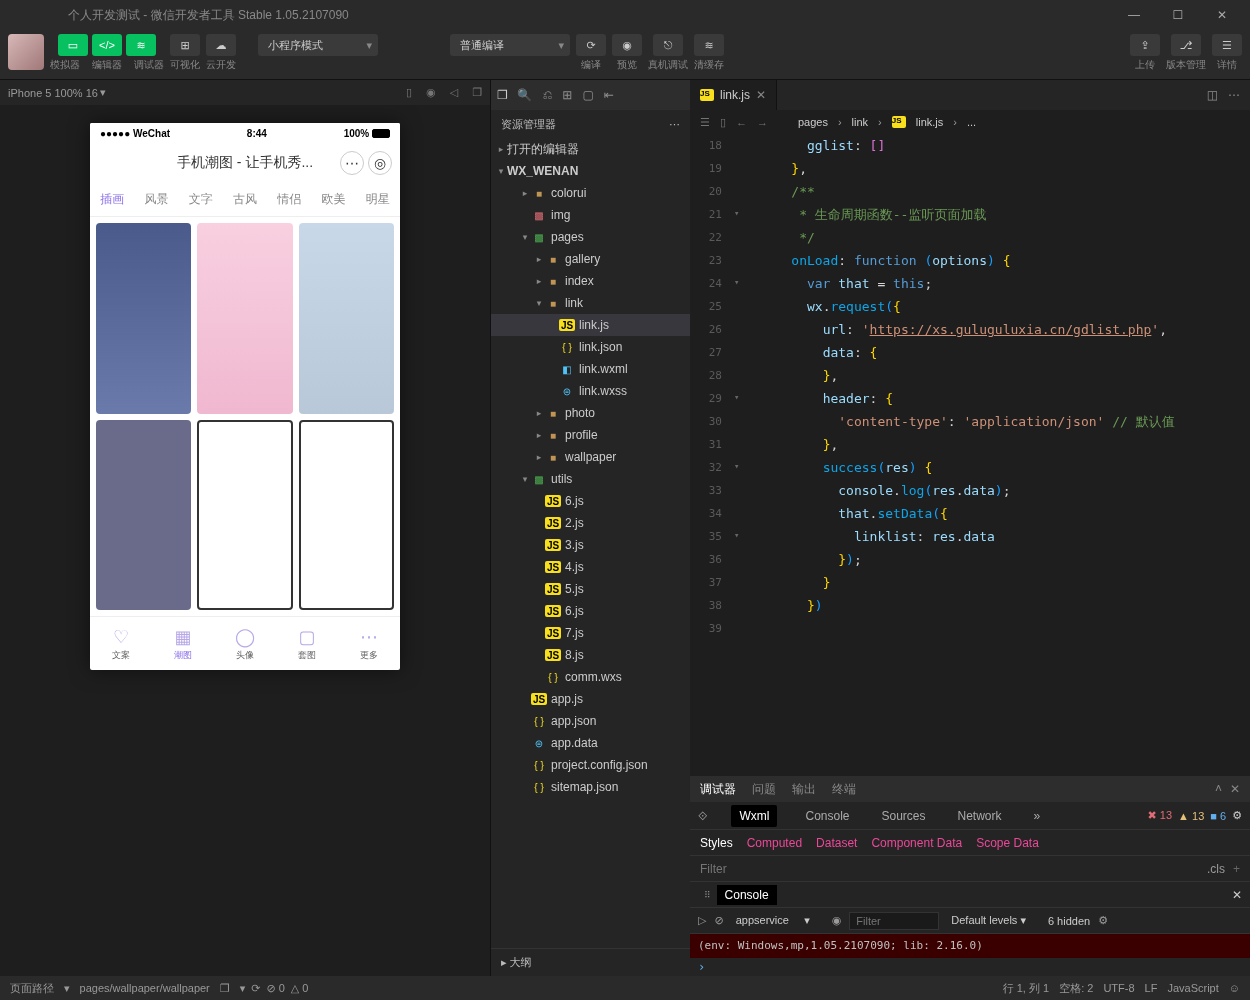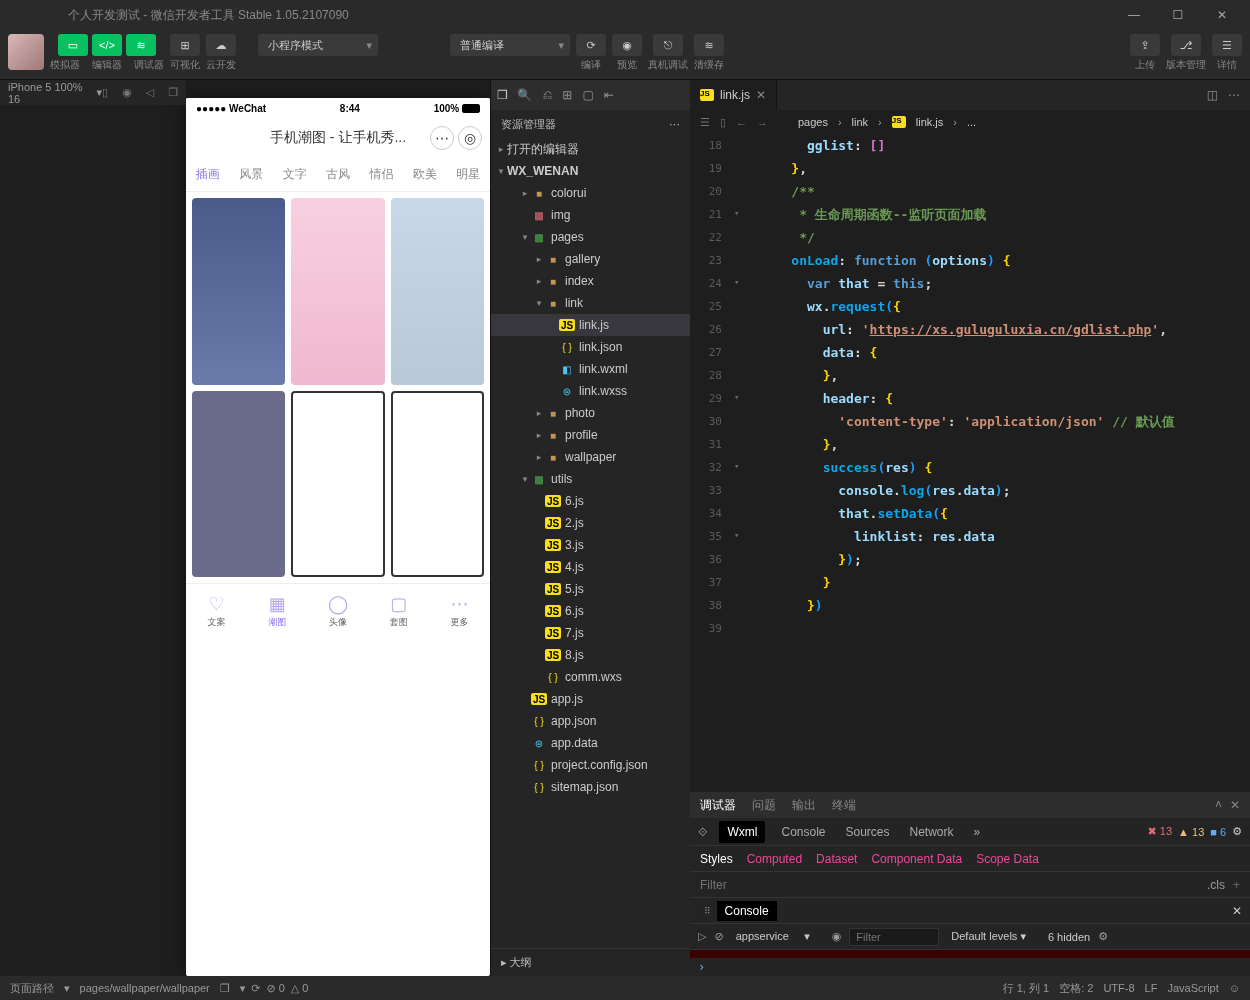--- a/index.html
+++ b/index.html
@@ -22,21 +22,21 @@
 .btn.green { background: #07c160; color: #fff; }
 .btn-label { font-size: 10px; color: #888; }
 .mode-select { height: 22px; background: #3a3a3a; border-radius: 3px; padding: 0 24px 0 10px; display: flex; align-items: center; cursor: pointer; position: relative; min-width: 120px; font-size: 11px; }
 .mode-select::after { content: "▾"; position: absolute; right: 6px; color: #888; }
 .toolbar-right { margin-left: auto; display: flex; gap: 6px; }
 
 
 .main { display: flex; height: calc(1000px - 30px - 50px - 24px); }
 
 
-.simulator { width: 490px; background: #1e1e1e; display: flex; flex-direction: row; }
+.simulator { width: 490px; background: #1e1e1e; display: flex; flex-direction: column; }
 .sim-header { height: 25px; background: #252525; display: flex; align-items: center; padding: 0 8px; font-size: 11px; color: #999; position: relative; }
 .sim-header .right { margin-left: auto; display: flex; gap: 14px; }
 .sim-header .right span { cursor: pointer; opacity: 0.7; }
 
 .phone { width: 310px; background: #fff; margin: 18px auto 0; border-radius: 2px; box-shadow: 0 0 20px rgba(0,0,0,0.5); display: flex; flex-direction: column; overflow: hidden; }
 .phone-status { height: 20px; background: #fff; display: flex; align-items: center; justify-content: space-between; padding: 0 10px; font-size: 10px; font-weight: bold; color: #000; gap: 12px; }
 .phone-head { height: 40px; background: #fff; display: flex; align-items: center; justify-content: center; position: relative; font-size: 14px; color: #333; }
 .phone-head .caps { position: absolute; right: 8px; display: flex; gap: 4px; }
 .cap { width: 24px; height: 24px; border: 1px solid #ccc; border-radius: 12px; display: flex; align-items: center; justify-content: center; }
 .phone-tabs { height: 34px; display: flex; border-bottom: 1px solid #eee; }
@@ -78,42 +78,42 @@
 .editor-tab { height: 30px; background: #1e1e1e; display: flex; align-items: center; padding: 0 10px; gap: 6px; font-size: 12px; cursor: pointer; border-right: 1px solid #111; }
 .editor-tab .close { opacity: 0.6; cursor: pointer; }
 .editor-tabs .right { margin-left: auto; display: flex; gap: 10px; padding-right: 10px; opacity: 0.6; }
 .breadcrumb { height: 24px; display: flex; align-items: center; padding: 0 10px; gap: 10px; font-size: 11px; color: #999; }
 .breadcrumb .bicon { cursor: pointer; opacity: 0.7; }
 .breadcrumb .crumb { color: #ccc; }
 .code { flex: 1; display: flex; font-family: Consolas, monospace; font-size: 13px; overflow: hidden; min-height: 0; }
 .fold-col { width: 20px; background: #1e1e1e; position: relative; }
 .fold-col span { position: absolute; left: 4px; color: #666; font-size: 9px; cursor: pointer; }
 .gutter { width: 40px; background: #1e1e1e; color: #5a5a5a; text-align: right; padding-right: 8px; line-height: 23px; font-size: 11px; }
-.codelines { flex: 1; line-height: 23px; padding-left: 10px; white-space: pre; color: #d4d4d4; overflow: hidden; font-weight: bold; }
+.codelines { flex: 1; line-height: 23px; padding-left: 10px; white-space: pre; color: #d4d4d4; overflow: hidden; }
 .tk-comment { color: #6a9955; }
 .tk-key { color: #9cdcfe; }
 .tk-kw { color: #569cd6; }
 .tk-fn { color: #0ea5e9; }
 .tk-str { color: #ce9178; }
 .tk-str-u { color: #ce9178; text-decoration: underline; }
 .tk-punct { color: #d4d4d4; }
 .tk-brace { color: #ffd700; }
 .tk-brack { color: #da70d6; }
 .tk-paren { color: #179fff; }
 
 
 .dbg-wrapper { display: flex; flex-direction: column; }
 .dbg-tabs { height: 26px; background: #2d2d2d; display: flex; align-items: center; padding: 0 10px; gap: 16px; font-size: 12px; }
 .dbg-tabs span { cursor: pointer; color: #888; }
 .dbg-tabs span.active { color: #fff; }
 .dbg-tabs .ctrl { margin-left: auto; display: flex; gap: 8px; cursor: pointer; }
 
 .devtools { background: #242424; }
 .dt-head { height: 28px; display: flex; align-items: center; padding: 0 8px; gap: 12px; font-size: 12px; border-bottom: 1px solid #333; }
-.dt-head .tab { cursor: pointer; color: #aaa; padding: 0 4px; }
+.dt-head .tab { cursor: pointer; color: #aaa; padding: 0 4px; margin-left: 12px; }
 .dt-head .tab.active { background: #000; color: #fff; padding: 4px 8px; border-radius: 2px; }
 .dt-head .badges { margin-left: auto; display: flex; gap: 6px; align-items: center; font-size: 11px; }
 .dt-head .badges .err { color: #e06c75; }
 .dt-head .badges .warn { color: #e5c07b; }
 .dt-head .badges .info { color: #61afef; }
 .dt-head .badges .gear { cursor: pointer; }
 .dt-sub { height: 26px; display: flex; align-items: center; padding: 0 10px; gap: 14px; font-size: 12px; border-bottom: 1px solid #333; }
 .dt-sub span { cursor: pointer; color: #ec4899; }
 .dt-sub span.active { color: #fff; }
 .dt-filter { height: 26px; display: flex; align-items: center; padding: 0 10px; color: #666; font-size: 12px; border-bottom: 1px solid #333; }
@@ -555,20 +555,21 @@
           <span class="ico">▷</span>
           <span class="ico">⊘</span>
           <span class="dd"><span>appservice</span> &nbsp;&nbsp;&nbsp;&nbsp;▾</span>
           <span class="ico">◉</span>
           <input placeholder="Filter" style="">
           <span class="dd"><span>Default levels</span> ▾</span>
           <span>6 hidden</span>
           <span class="ico">⚙</span>
         </div>
         <div class="con-body">
+          <div class="env">(env: Windows,mp,1.05.2107090; lib: 2.16.0)</div>
         </div>
         <div class="con-prompt">›</div>
       </div>
     </div>
   </div>
 </div>
 
 <div class="footer">
   <span>页面路径</span>
     <span>▾</span>

